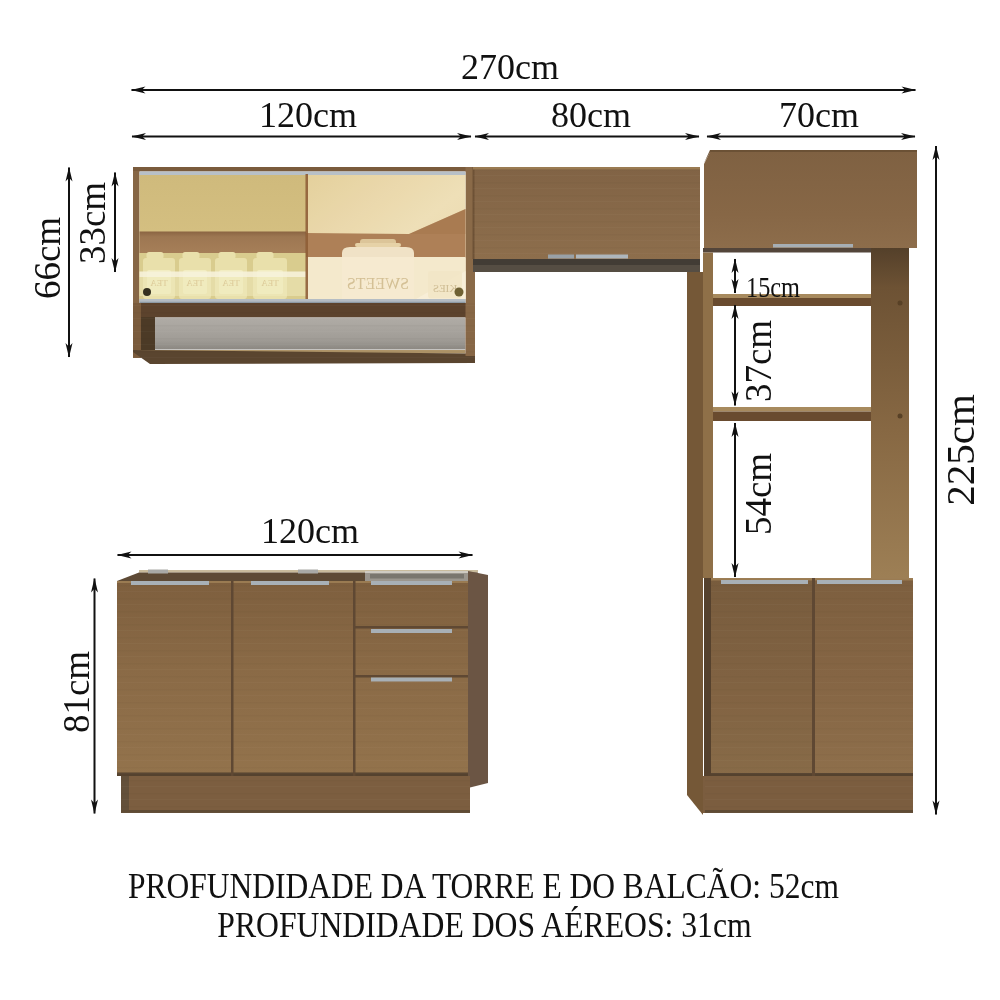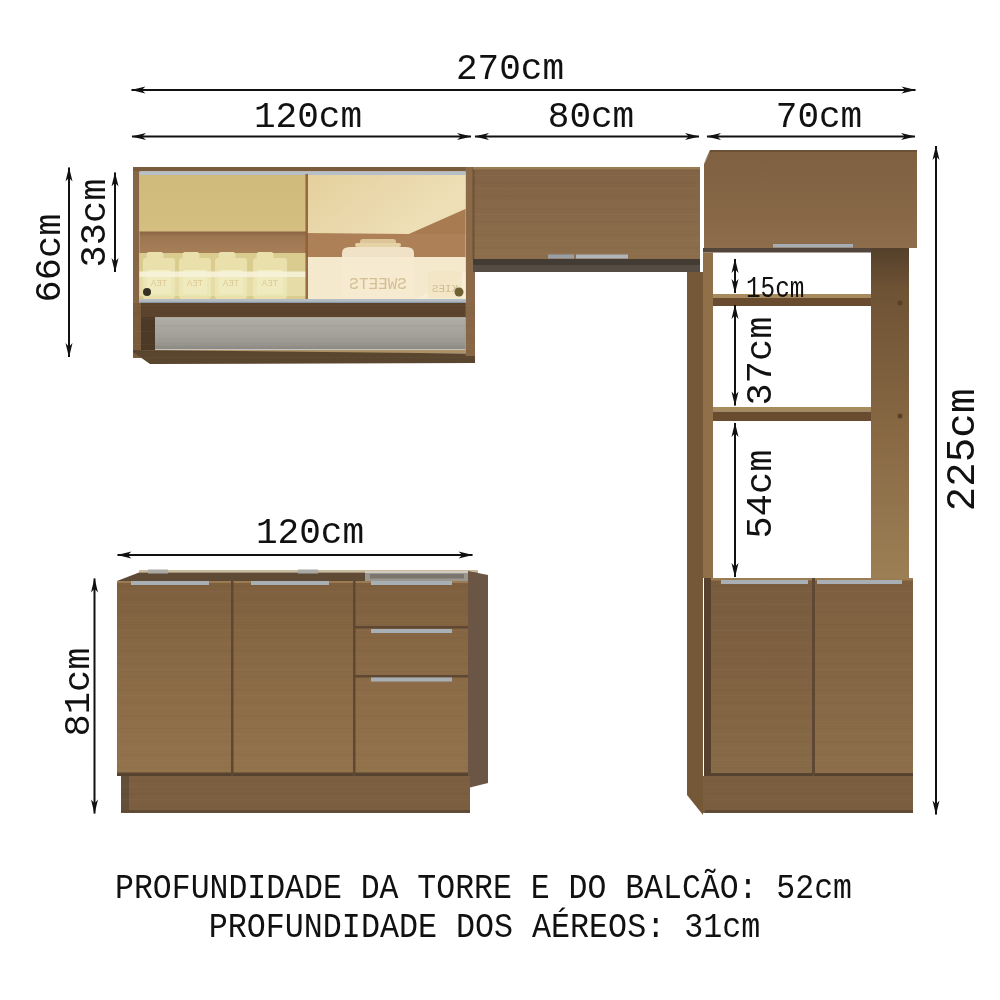--- a/index.html
+++ b/index.html
@@ -1,17 +1,17 @@
 <!DOCTYPE html>
 <html><head>
 <meta charset="utf-8">
 <style>
   html,body{margin:0;padding:0;background:#ffffff;}
   #stage{position:relative;width:1000px;height:1000px;background:#ffffff;overflow:hidden;
-         font-family:Liberation Mono, monospace;border-radius:32px;}
+         font-family:Liberation Serif, serif;border-radius:32px;}
   svg{position:absolute;left:0;top:0;}
   text{fill:#111111;}
 </style>
 </head>
 <body>
 <div id="stage">
 <svg width="1000" height="1000" viewBox="0 0 1000 1000">
 <defs>
   <marker id="ah" viewBox="0 0 16 10" refX="15" refY="5" markerWidth="16" markerHeight="10" orient="auto-start-reverse" markerUnits="userSpaceOnUse">
     <path d="M15.5,5 L1,1.5 L4.8,5 L1,8.5 Z" fill="#111"></path>

